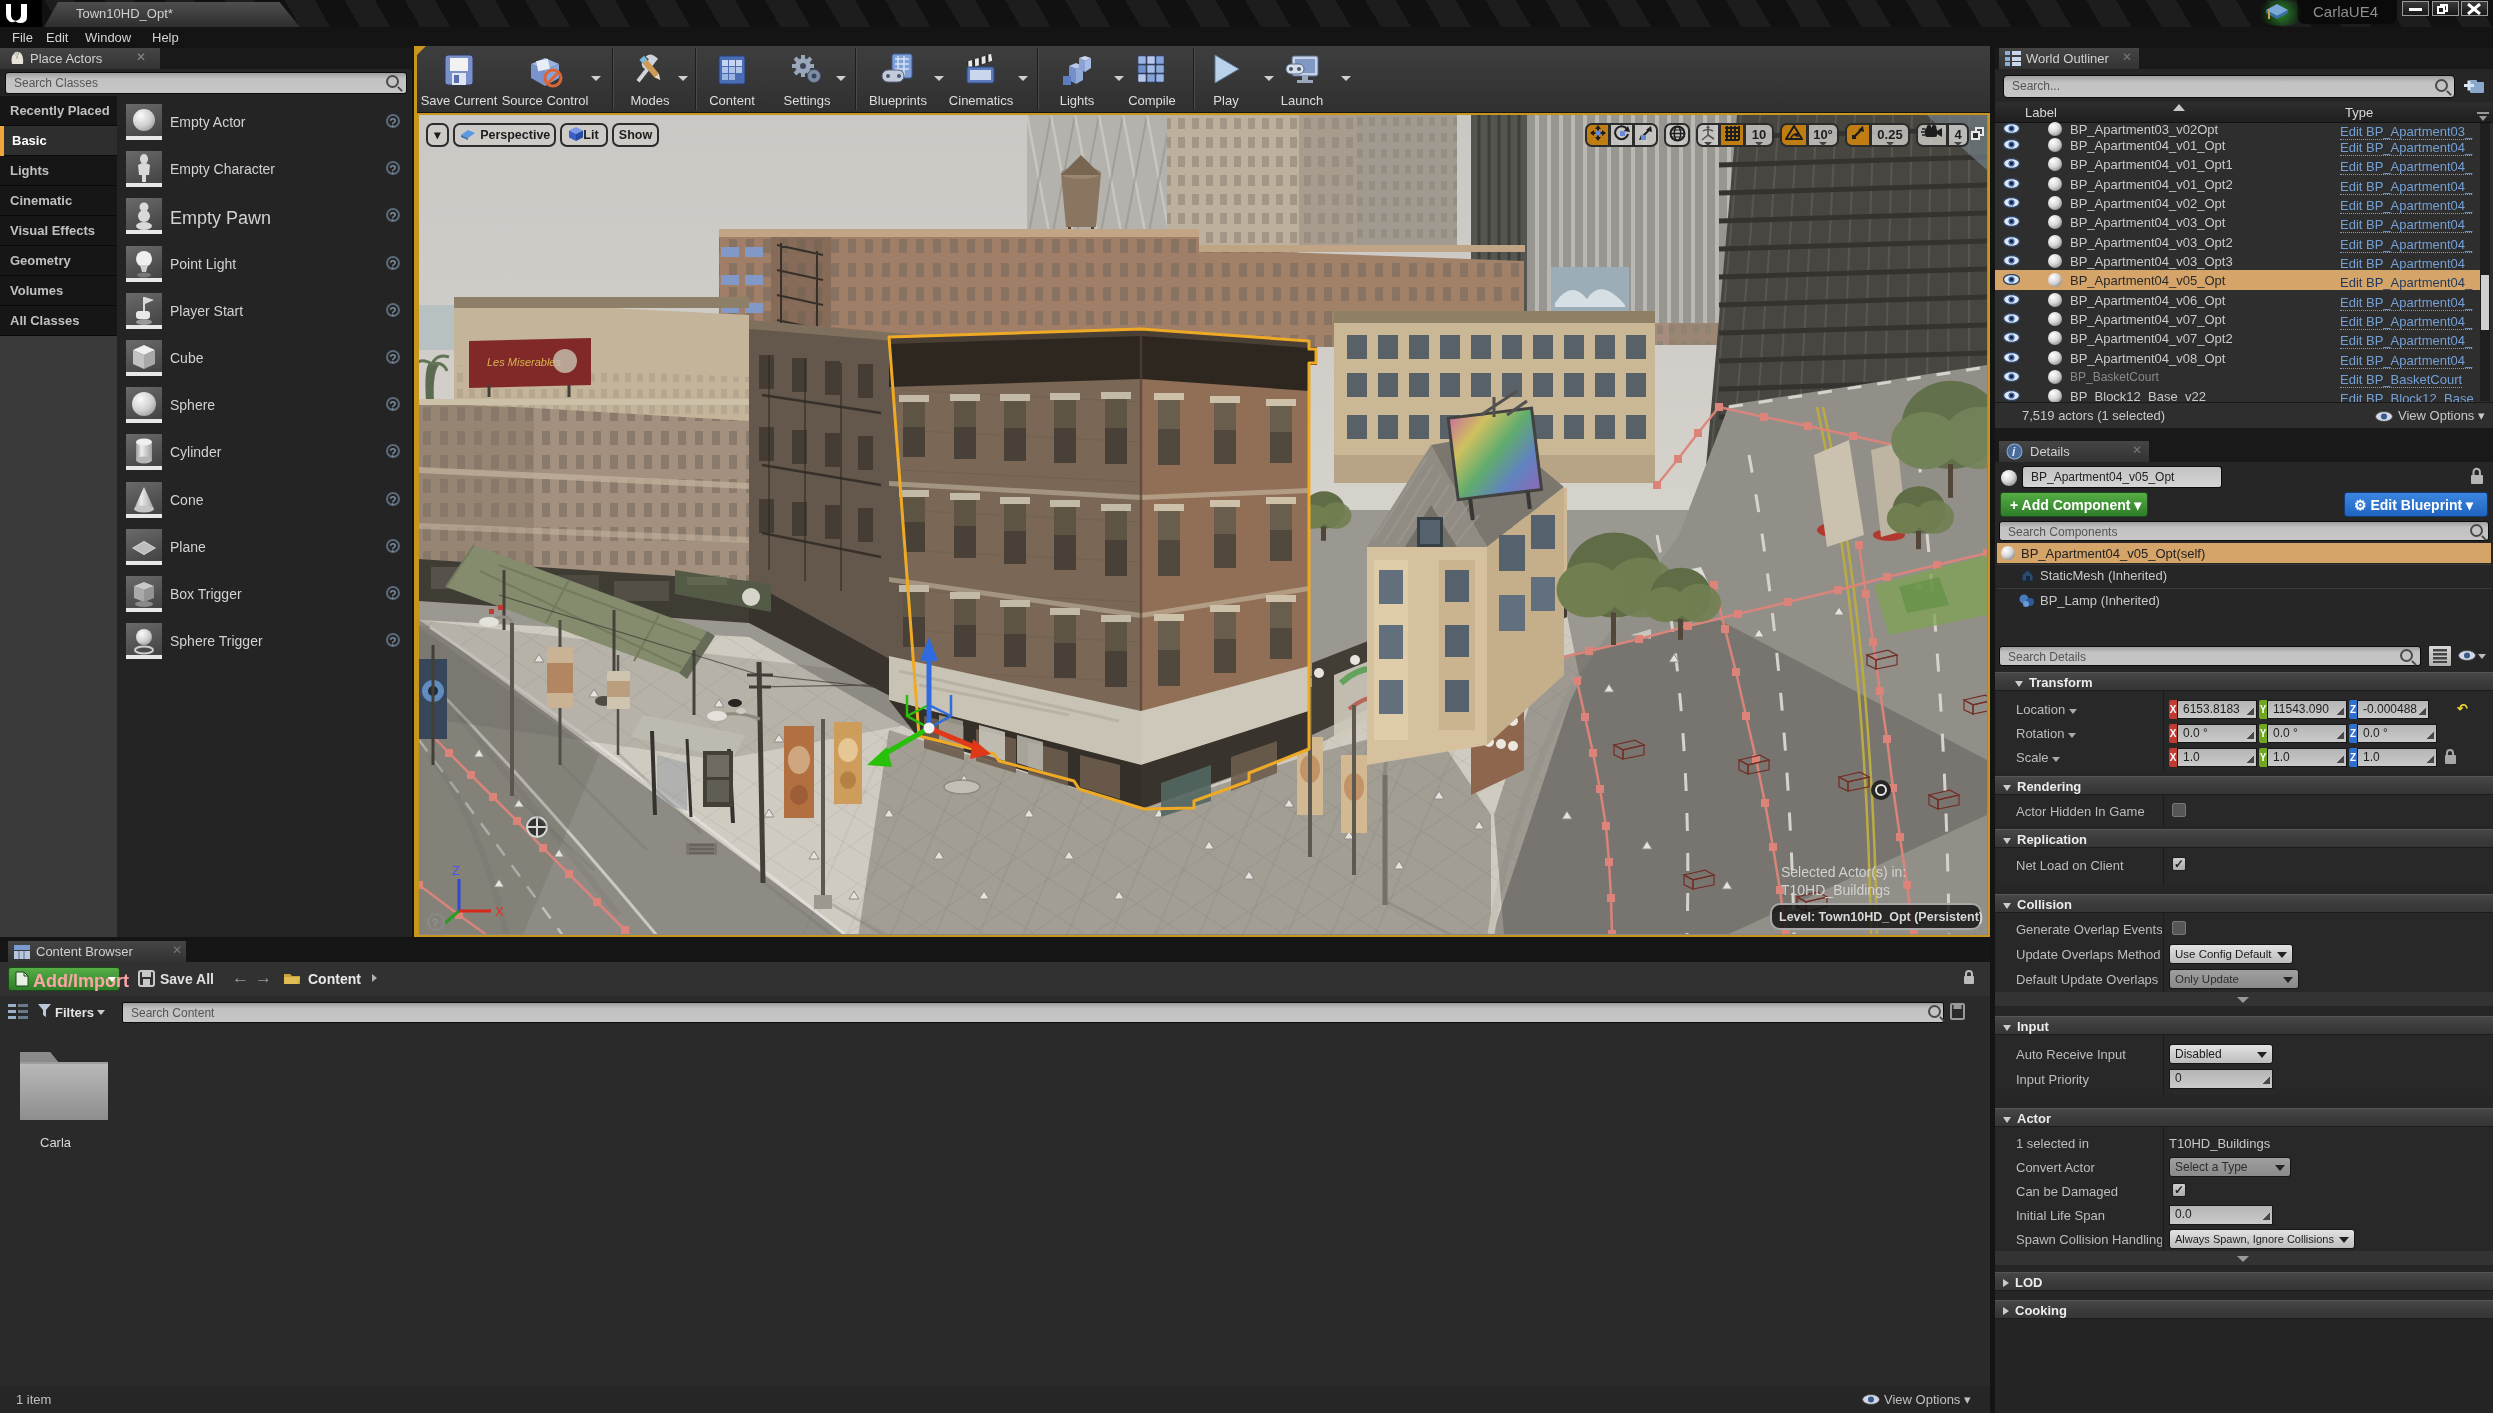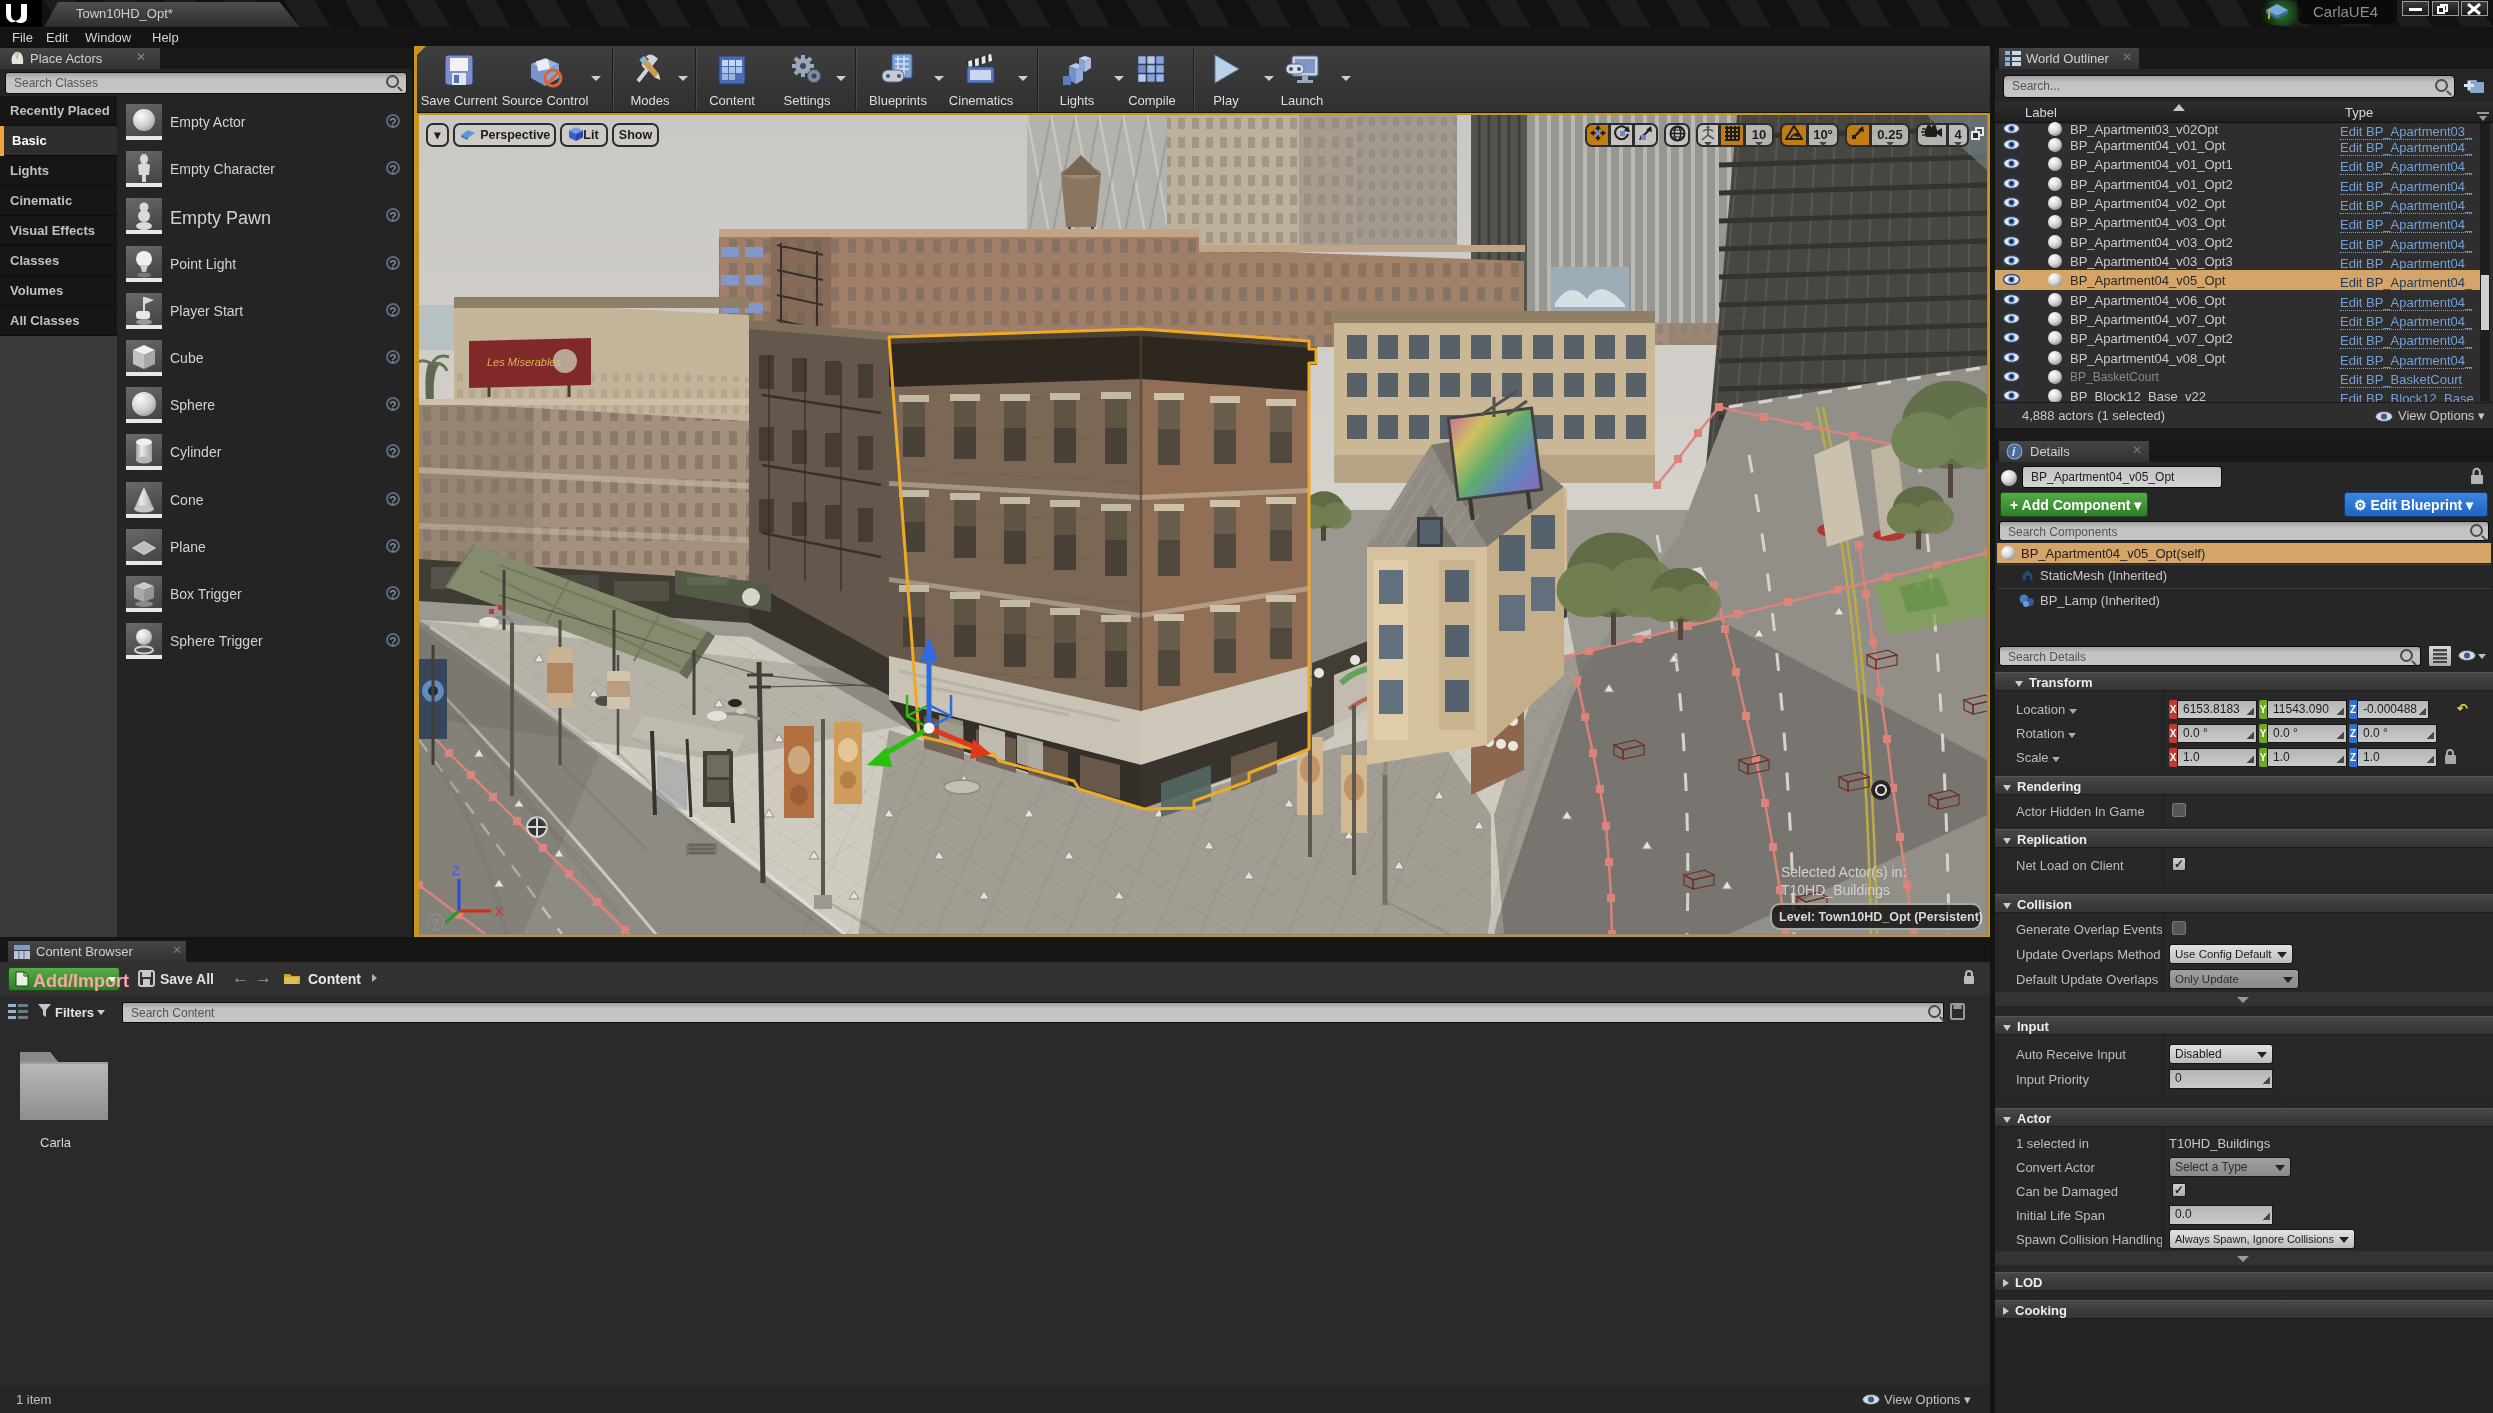--- a/index.html
+++ b/index.html
@@ -73,21 +73,21 @@
     <div class="abs" style="left:0;top:0;width:4px;height:30px;background:#f1a63a"></div>
   </div>
 <div class="tx" style="left:12px;top:133px;color:#fff;font-size:13px;font-weight:bold">Basic</div>
 <div class="abs" style="left:0;top:156px;width:117px;height:30px;background:#161616;border-bottom:1px solid #0a0a0a"></div>
 <div class="tx" style="left:10px;top:163px;color:#c0c0c0;font-size:13px;font-weight:bold">Lights</div>
 <div class="abs" style="left:0;top:186px;width:117px;height:30px;background:#161616;border-bottom:1px solid #0a0a0a"></div>
 <div class="tx" style="left:10px;top:193px;color:#c0c0c0;font-size:13px;font-weight:bold">Cinematic</div>
 <div class="abs" style="left:0;top:216px;width:117px;height:30px;background:#161616;border-bottom:1px solid #0a0a0a"></div>
 <div class="tx" style="left:10px;top:223px;color:#c0c0c0;font-size:13px;font-weight:bold">Visual Effects</div>
 <div class="abs" style="left:0;top:246px;width:117px;height:30px;background:#161616;border-bottom:1px solid #0a0a0a"></div>
-<div class="tx" style="left:10px;top:253px;color:#c0c0c0;font-size:13px;font-weight:bold">Classes</div>
+<div class="tx" style="left:10px;top:253px;color:#c0c0c0;font-size:13px;font-weight:bold">Geometry</div>
 <div class="abs" style="left:0;top:276px;width:117px;height:30px;background:#161616;border-bottom:1px solid #0a0a0a"></div>
 <div class="tx" style="left:10px;top:283px;color:#c0c0c0;font-size:13px;font-weight:bold">Volumes</div>
 <div class="abs" style="left:0;top:306px;width:117px;height:30px;background:#161616;border-bottom:1px solid #0a0a0a"></div>
 <div class="tx" style="left:10px;top:313px;color:#c0c0c0;font-size:13px;font-weight:bold">All Classes</div>
 <div class="abs" style="left:117px;top:96px;width:295px;height:841px;background:#242424"></div>
 <svg width="0" height="0">
     <defs>
       <radialGradient id="gs" cx=".35" cy=".3" r=".9">
         <stop offset="0" stop-color="#fafafa"></stop>
         <stop offset=".55" stop-color="#cfcfcf"></stop>
@@ -1345,21 +1345,21 @@
     <ellipse cx="8.5" cy="5.5" rx="8" ry="5" fill="#dfe7f2" stroke="#30476a" stroke-width="1.4"></ellipse>
     <circle cx="8.5" cy="5.5" r="3.1" fill="#3a66b0"></circle>
     <circle cx="8.5" cy="5.5" r="1.4" fill="#101828"></circle>
   </svg>
 <div class="sph" style="left:2048px;top:389px"></div>
 <div class="tx" style="left:2070px;top:389px;color:#cacaca;font-size:13px">BP_Block12_Base_v22</div>
 <div class="tx" style="left:2340px;top:389px"><span class="lnk" style="color:#74a0d6;border-color:#74a0d6">Edit BP_Block12_Base</span></div>
 <div class="abs" style="left:2480px;top:123px;width:10px;height:278px;background:#1e1e1e"></div>
 <div class="abs" style="left:2481px;top:275px;width:8px;height:55px;background:#cfcfcf"></div>
 <div class="abs" style="left:1995px;top:402px;width:498px;height:26px;background:#2e2e2e;border-top:1px solid #1a1a1a"></div>
-<div class="tx" style="left:2022px;top:408px;color:#c8c8c8;font-size:13px">4,888 actors (1 selected)</div>
+<div class="tx" style="left:2022px;top:408px;color:#c8c8c8;font-size:13px">7,519 actors (1 selected)</div>
 <svg class="abs" style="left:2375px;top:411px" width="18" height="11">
     <ellipse cx="9" cy="5.5" rx="8.5" ry="5" fill="#cfd8e4" stroke="#444"></ellipse>
     <circle cx="9" cy="5.5" r="3" fill="#3a5a8a"></circle>
   </svg>
 <div class="tx" style="left:2398px;top:408px;color:#c8c8c8;font-size:13px">View Options ▾</div>
 <div class="abs" style="left:1995px;top:428px;width:498px;height:12px;background:#1a1a1a"></div>
 <div class="abs" style="left:1995px;top:440px;width:498px;height:22px;background:#191919"></div>
 <div class="abs" style="left:1999px;top:441px;width:150px;height:21px;background:linear-gradient(#454545,#333)"></div>
 <svg class="abs" style="left:2006px;top:443px" width="17" height="17">
     <circle cx="8.5" cy="8.5" r="8" fill="#8ab0d8"></circle>

